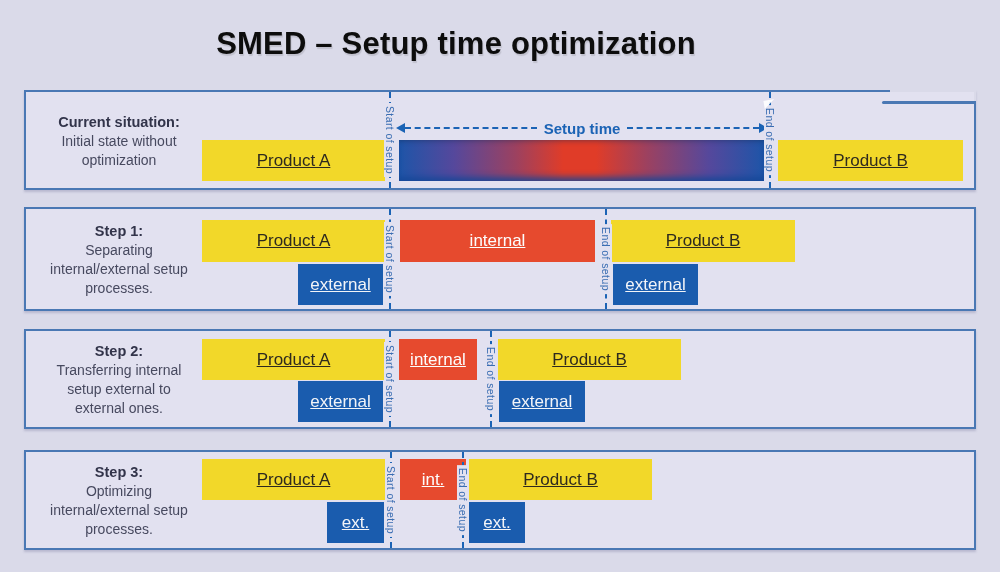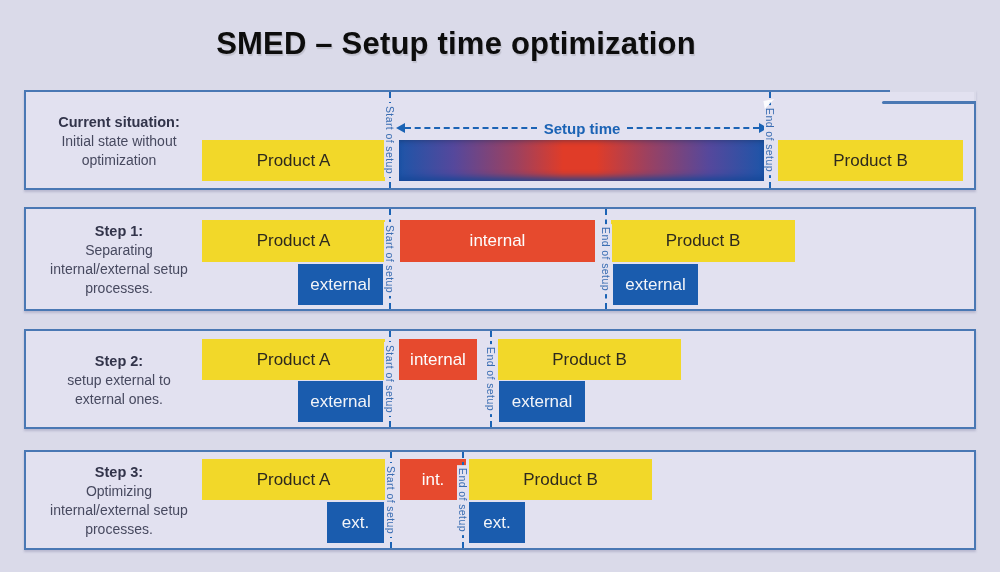--- a/index.html
+++ b/index.html
@@ -23,21 +23,21 @@
   }
   .label {
     position:absolute; left:2px; top:2px; bottom:0; width:182px;
     display:flex; flex-direction:column; justify-content:center; align-items:center;
     text-align:center; line-height:19px; z-index:3;
   }
   .label-heading { font-weight:700; font-size:14.5px; color: var(--heading-text, #32344a); }
   .label-line    { font-size:14px; color: var(--body-text, #47495f); text-align: center; }
   .bar {
     position:absolute; display:flex; align-items:center; justify-content:center;
-    font-size:17px; white-space:nowrap; z-index:1;
+    font-size:17px; white-space:nowrap; z-index:1;text-decoration:underline;
   }
   .bar.yellow { background: var(--yellow, #f2d829); color: var(--product-text, #2e2a1e); font-weight:500; }
   .bar.red    { background: var(--red, #e64a2e);    color:#fdfdfd; }
   .bar.blue   { background: var(--blue, #1a5cae);   color:#f2f4f8; }
   .bar.gradient {
     background: linear-gradient(90deg,
       var(--gradient-blue, #1e55a8) 0%, #55489c 15%, #9c4160 32%,
       var(--gradient-red, #e03c28) 45%, var(--gradient-red, #e03c28) 54%,
       #9c4160 68%, #55489c 85%, var(--gradient-blue, #1e55a8) 100%);
     box-shadow: inset 0 -7px 6px -3px rgba(20,70,150,0.85), inset 0 4px 5px -3px rgba(20,40,80,0.45);
@@ -127,20 +127,21 @@
     </div>
     <div class="marker" style="left:573px">
       <span class="marker-line"></span>
       <span class="marker-text">End of setup</span>
     </div>
   </div>
 
   <div class="panel" style="top:329px;height:100px">
     <div class="label">
       <div class="label-heading">Step 2:</div>
+      <div class="label-line">Transferring internal</div>
       <div class="label-line">setup external to</div>
       <div class="label-line">external ones.</div>
     </div>
     <div class="bar yellow" style="left:176px;top:8px;width:183px;height:41px">Product A</div>
     <div class="bar blue" style="left:272px;top:50px;width:85px;height:41px">external</div>
     <div class="bar red" style="left:373px;top:8px;width:78px;height:41px">internal</div>
     <div class="bar yellow" style="left:472px;top:8px;width:183px;height:41px">Product B</div>
     <div class="bar blue" style="left:473px;top:50px;width:86px;height:41px">external</div>
     <div class="marker" style="left:357px">
       <span class="marker-line"></span>

